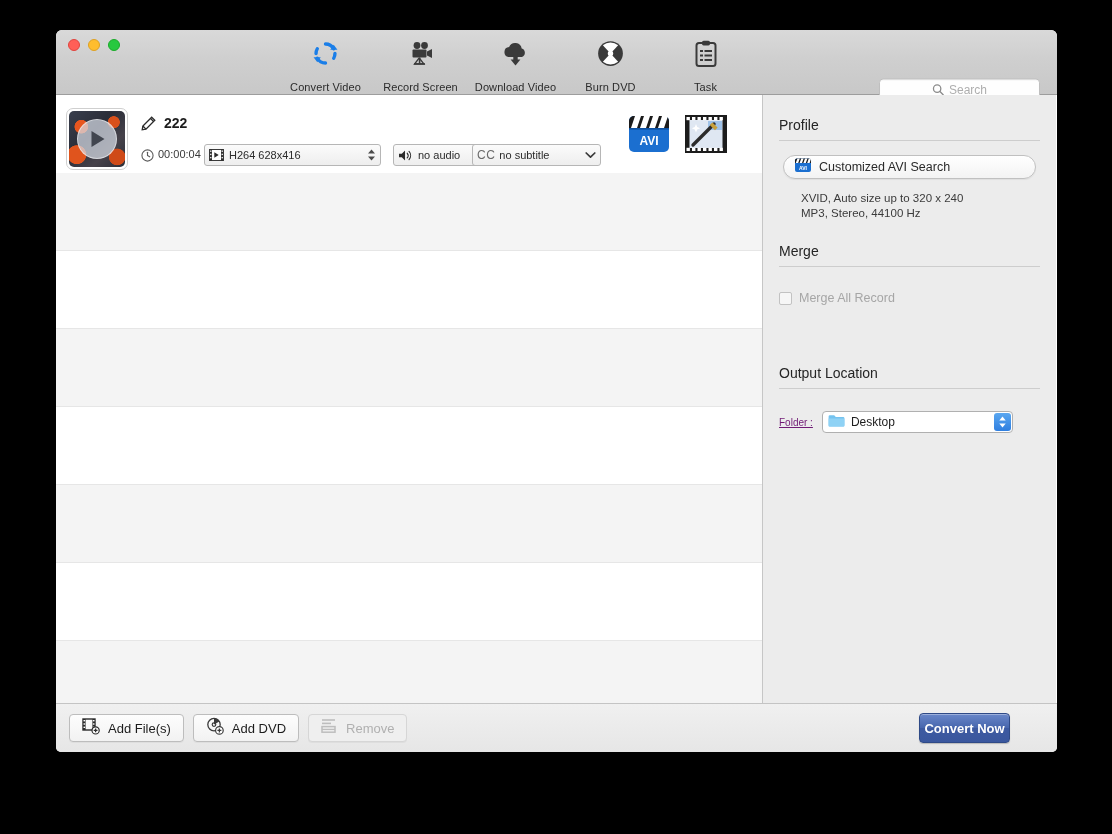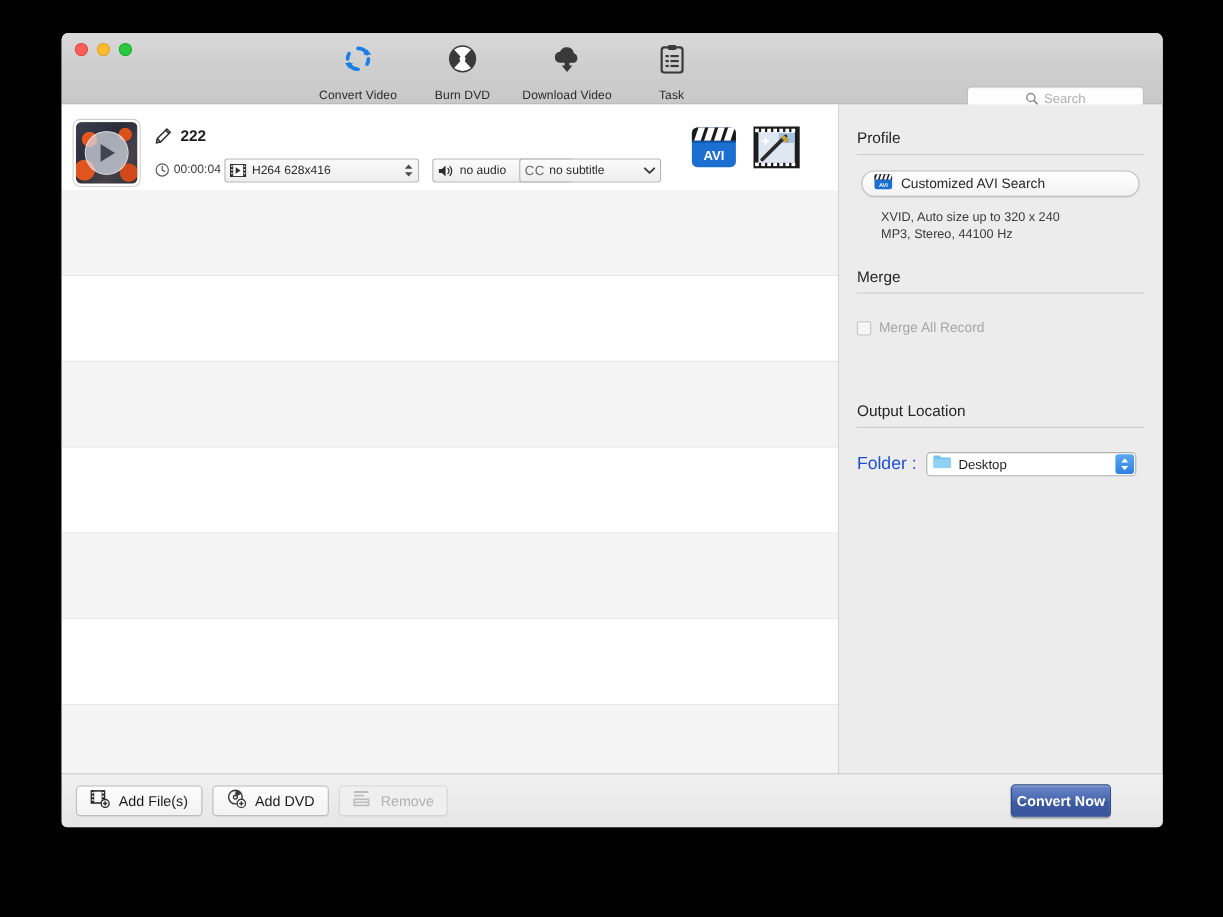--- a/index.html
+++ b/index.html
@@ -172,21 +172,21 @@
     margin-top: 24px; display: flex; align-items: center; cursor: default;
   }
   #merge-check .cbox {
     width: 13px; height: 13px;
     border: 1px solid #c2c2c2;
     border-radius: 2px;
     background: #f6f6f6;
   }
   #merge-check .clabel { font-size: 12.5px; color: #a6a6a6; margin-left: 7px; }
   #folder-row { margin-top: 22px; display: flex; align-items: center; }
-  #folder-label { font-size: 16px; color: #1d4ed8; }
+  #folder-label { font-size: 10px; color: #701a75; text-decoration: underline; }
   #folder-select {
     margin-left: 9px; width: 191px; height: 22px;
     background: #fff;
     border: 1px solid #b0b0b0;
     border-radius: 4px;
     display: flex; align-items: center;
     padding-left: 5px;
     position: relative;
     cursor: default;
   }
@@ -256,42 +256,56 @@
               <path d="M12 20.4a8.4 8.4 0 0 1-7.3-4.2" fill="none" stroke="#1a7ee8" stroke-width="3" stroke-linecap="round"></path>
               <path d="M3.6 12a8.4 8.4 0 0 1 1.1-4.2" fill="none" stroke="#1a7ee8" stroke-width="3" stroke-linecap="round"></path>
               <path d="M20.4 12a8.4 8.4 0 0 1-1.1 4.2" fill="none" stroke="#1a7ee8" stroke-width="3" stroke-linecap="round"></path>
               <polygon points="19.3,4.2 22.6,8.6 16.2,8.6" fill="#1a7ee8"></polygon>
               <polygon points="4.7,19.8 1.4,15.4 7.8,15.4" fill="#1a7ee8"></polygon>
             </svg>
           </span>
           <span class="tlabel">Convert Video</span>
         </div>
 
+        <div class="tool">
+          <span class="ticon">
+            <svg width="28" height="26" viewBox="0 0 28 26">
+              <circle cx="10" cy="4.5" r="3.4" fill="#3a3a3a"></circle>
+              <circle cx="17.5" cy="4.5" r="3.4" fill="#3a3a3a"></circle>
+              <rect x="5.5" y="8.5" width="14" height="8" rx="1" fill="#3a3a3a"></rect>
+              <polygon points="20,10.5 25,8 25,17 20,14.5" fill="#3a3a3a"></polygon>
+              <rect x="11.8" y="16.5" width="1.6" height="6" fill="#3a3a3a"></rect>
+              <polygon points="7.5,23 17,23 12.6,17.5 11.8,17.5" fill="none" stroke="#3a3a3a" stroke-width="1.3"></polygon>
+              <rect x="7" y="22.2" width="11" height="1.4" fill="#3a3a3a"></rect>
+            </svg>
+          </span>
+          <span class="tlabel">Record Screen</span>
+        </div>
+
+        <div class="tool">
+          <span class="ticon">
+            <svg width="29" height="26" viewBox="0 0 29 26">
+              <path d="M7.5 16 a5 5 0 0 1 0.6 -9.9 a6.6 6.6 0 0 1 12.6 1.4 a4.5 4.5 0 0 1 0.3 8.5 z" fill="#3a3a3a"></path>
+              <rect x="12.3" y="13" width="4.4" height="6.6" fill="#3a3a3a"></rect>
+              <polygon points="9.6,18.6 19.4,18.6 14.5,24.4" fill="#3a3a3a"></polygon>
+            </svg>
+          </span>
+          <span class="tlabel">Download Video</span>
+        </div>
 
         <div class="tool">
           <span class="ticon">
             <svg width="27" height="27" viewBox="0 0 24 24">
               <circle cx="12" cy="12" r="11" fill="#3a3a3a"></circle>
               <path d="M12 12 L5.2 4.6 A11 11 0 0 1 18.8 4.6 Z" fill="#fff"></path>
               <path d="M12 12 L18.8 19.4 A11 11 0 0 1 5.2 19.4 Z" fill="#fff"></path>
               <circle cx="12" cy="12" r="2.4" fill="#fff"></circle>
             </svg>
           </span>
           <span class="tlabel">Burn DVD</span>
-        </div>
-
-        <div class="tool">
-          <span class="ticon">
-            <svg width="29" height="26" viewBox="0 0 29 26">
-              <path d="M7.5 16 a5 5 0 0 1 0.6 -9.9 a6.6 6.6 0 0 1 12.6 1.4 a4.5 4.5 0 0 1 0.3 8.5 z" fill="#3a3a3a"></path>
-              <rect x="12.3" y="13" width="4.4" height="6.6" fill="#3a3a3a"></rect>
-              <polygon points="9.6,18.6 19.4,18.6 14.5,24.4" fill="#3a3a3a"></polygon>
-            </svg>
-          </span>
-          <span class="tlabel">Download Video</span>
         </div>
 
         <div class="tool">
           <span class="ticon">
             <svg width="22" height="27" viewBox="0 0 22 27">
               <rect x="1.5" y="3" width="19" height="23" rx="2.5" fill="none" stroke="#3a3a3a" stroke-width="2"></rect>
               <rect x="7" y="0.8" width="8" height="4.6" rx="1.6" fill="#3a3a3a"></rect>
               <rect x="5" y="10" width="3" height="2" fill="#3a3a3a"></rect>
               <rect x="9.5" y="10" width="7.5" height="2" fill="#3a3a3a"></rect>
               <rect x="5" y="14.5" width="3" height="2" fill="#3a3a3a"></rect>

